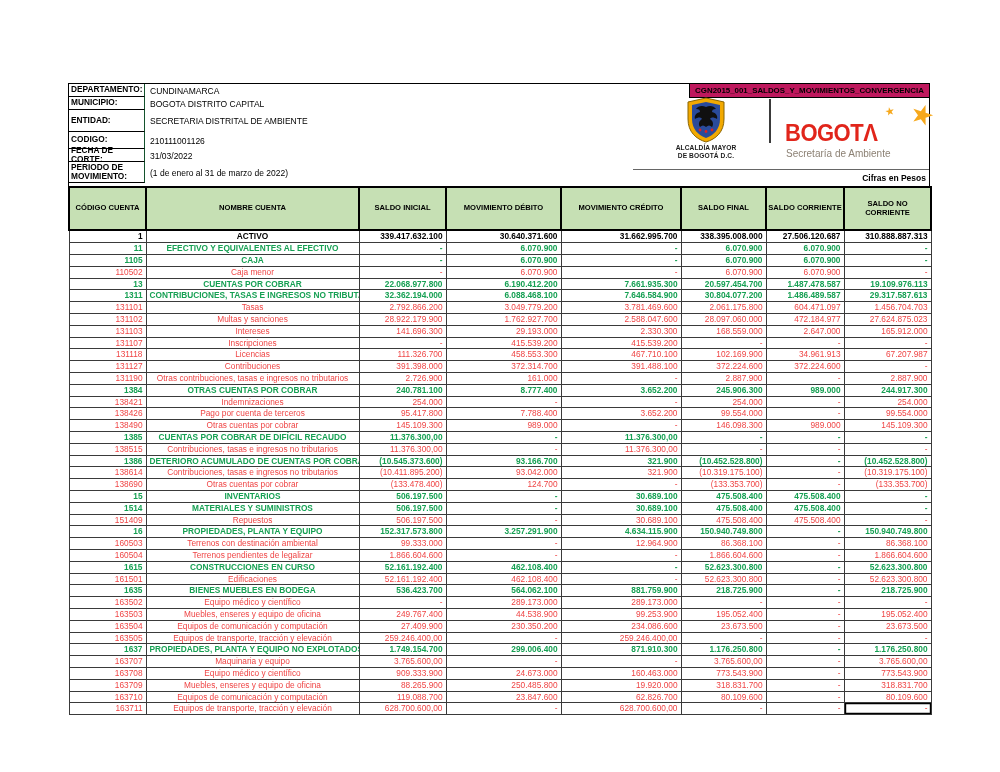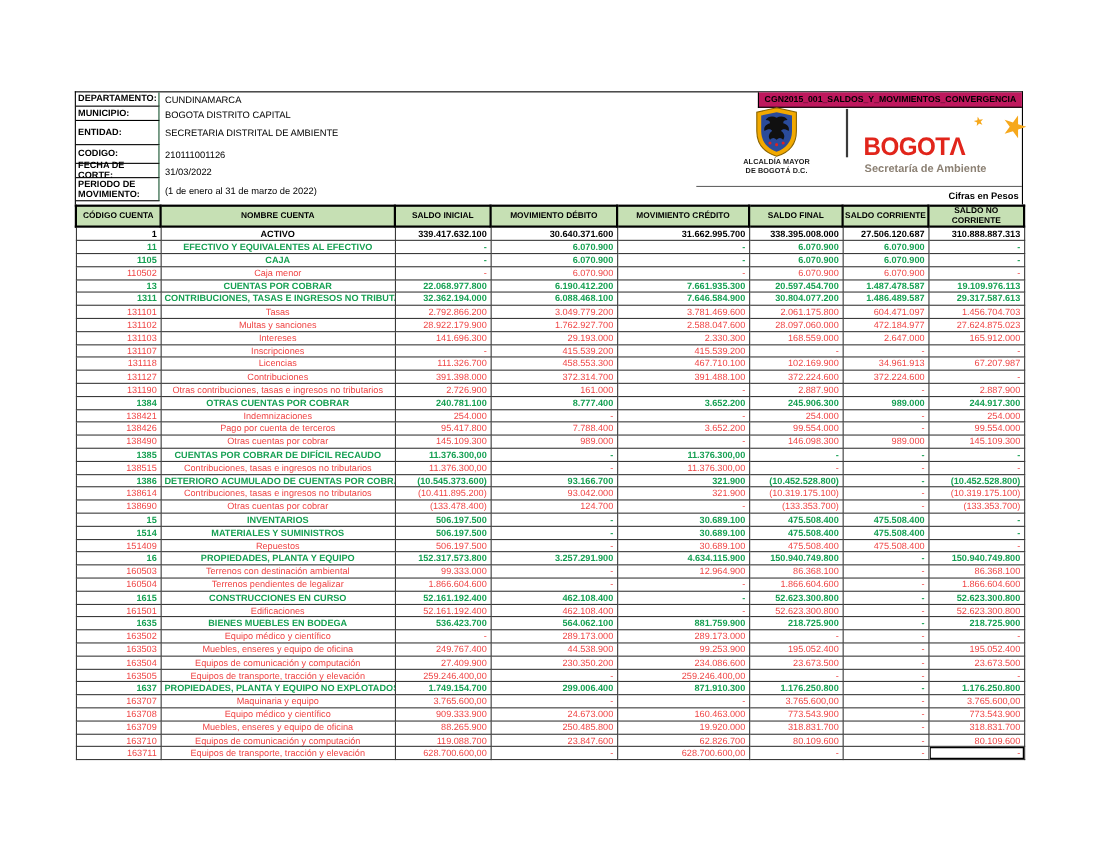--- a/index.html
+++ b/index.html
@@ -56,34 +56,34 @@
   }
   .bogota .star-small{
     position:absolute;right:36px;top:-4px;font-size:11px;color:var(--star-yellow);
     transform:rotate(-12deg);line-height:1;
   }
   .bogota .wordmark{
     position:absolute;left:0;top:13px;font-size:22px;font-weight:bold;color:var(--logo-red);
     letter-spacing:-.5px;transform:scaleY(1.05);line-height:1;white-space:nowrap;
   }
   .bogota .subtitle{
-    position:absolute;left:1px;top:38px;font-size:10px;font-weight:bold;color:var(--subtitle-gray);
+    position:absolute;left:1px;top:38px;font-size:10px;font-weight:normal;color:var(--subtitle-gray);
     white-space:nowrap;
   }
 
   
   table.grid{
     width:862px;border-collapse:collapse;table-layout:fixed;
     border:1.5px solid #000;
   }
   table.grid th{
     background:var(--table-header-bg);
     border:2px solid #000;
     font-size:7.6px;font-weight:bold;text-align:center;
-    height:19px;line-height:1.15;padding:0 1px;
+    height:19px;line-height:1.15;padding:12px 1px;
   }
   table.grid td{
     border:1px solid #3a3a3a;
     height:10.8px;line-height:10.8px;font-size:8.3px;
     padding:0 3px;white-space:nowrap;overflow:hidden;
   }
   td.codigo{text-align:right;padding-right:2px;}
   td.nombre{text-align:center;padding-left:2px;}
   td.num{text-align:right;}
   td.dash{padding-right:13px;}

